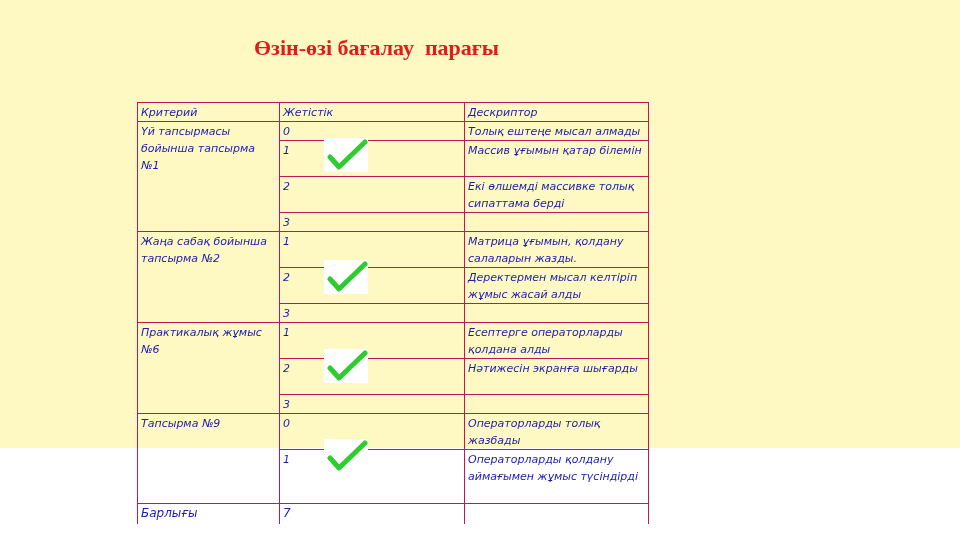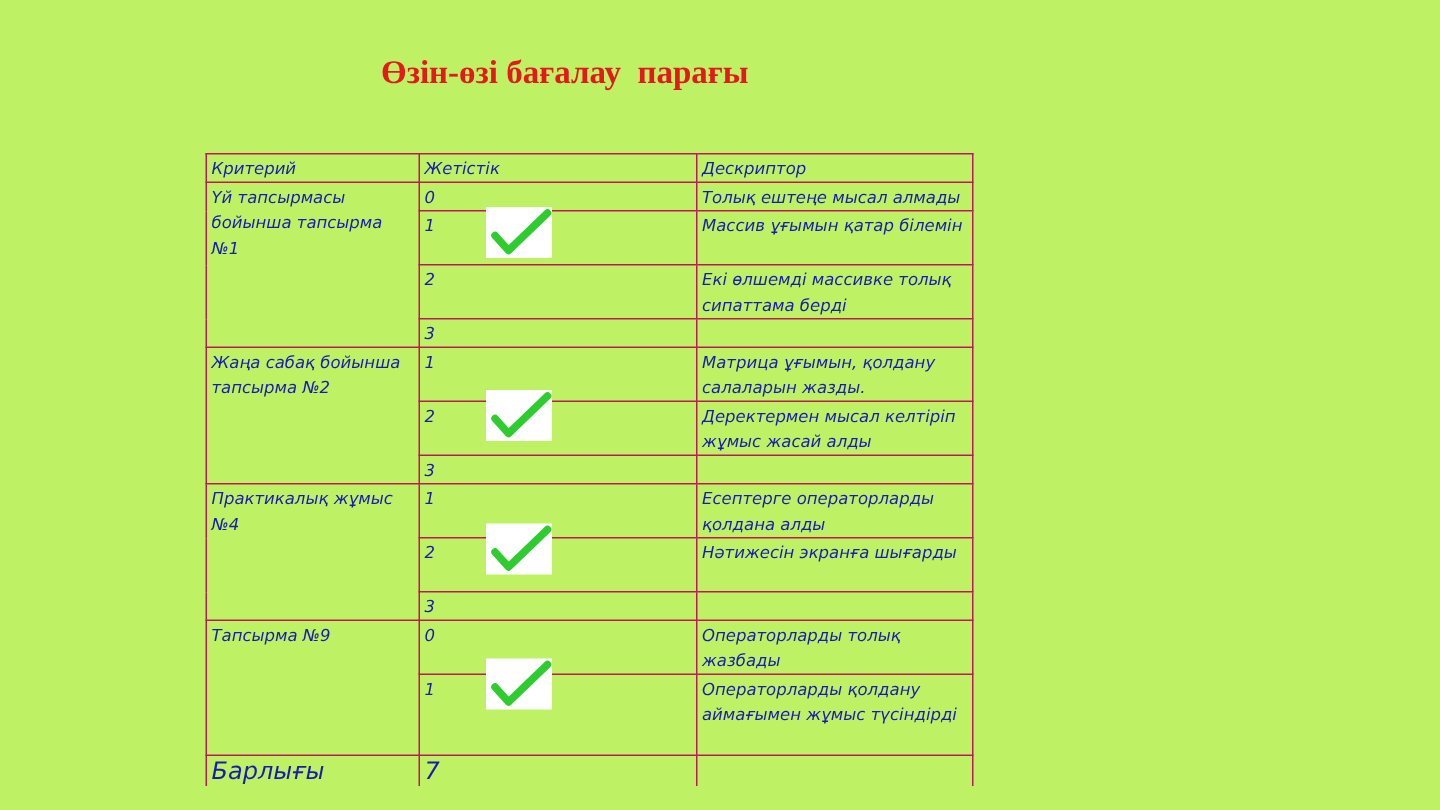--- a/index.html
+++ b/index.html
@@ -6,22 +6,22 @@
       margin: 0;
       padding: 0;
       width: 960px;
       height: 540px;
       background: #ffffff;
       overflow: hidden;
     }
     .page {
       position: relative;
       width: 960px;
-      height: 540px;
-      background: #bef264;
+      height: 448px;
+      background: #fef9c3;
     }
     .title {
       position: absolute;
       left: 254px;
       top: 34px;
       font-family: "Liberation Serif", "DejaVu Serif", serif;
       font-weight: bold;
       font-size: 22px;
       line-height: 28px;
       color: #e41a1a;
@@ -52,21 +52,21 @@
     table.grid tr.last td {
       border-bottom: none;
     }
     col.c1 { width: 142px; }
     col.c2 { width: 185px; }
     col.c3 { width: 184px; }
     .h18 { height: 16px; }
     .h36 { height: 34px; }
     .h54 { height: 52px; }
     .h20 { height: 19px; }
-    .total-txt { font-size: 16px; margin-top: 16px; }
+    .total-txt { font-size: 12px; margin-top: 16px; }
     .check {
       position: absolute;
       width: 44px;
       height: 34px;
       background: #ffffff;
     }
     .check svg { display: block; }
   </style>
 </head>
 <body>
@@ -115,21 +115,21 @@
       <tr>
         <td class="h36">2</td>
         <td>Деректермен  мысал келтіріп жұмыс жасай алды</td>
       </tr>
       <tr>
         <td class="h18">3</td>
         <td></td>
       </tr>
 
       <tr>
-        <td rowspan="3">Практикалық жұмыс №4</td>
+        <td rowspan="3">Практикалық жұмыс №6</td>
         <td class="h36">1</td>
         <td>Есептерге  операторларды қолдана алды</td>
       </tr>
       <tr>
         <td class="h36">2</td>
         <td>Нәтижесін  экранға шығарды</td>
       </tr>
       <tr>
         <td class="h18">3</td>
         <td></td>

